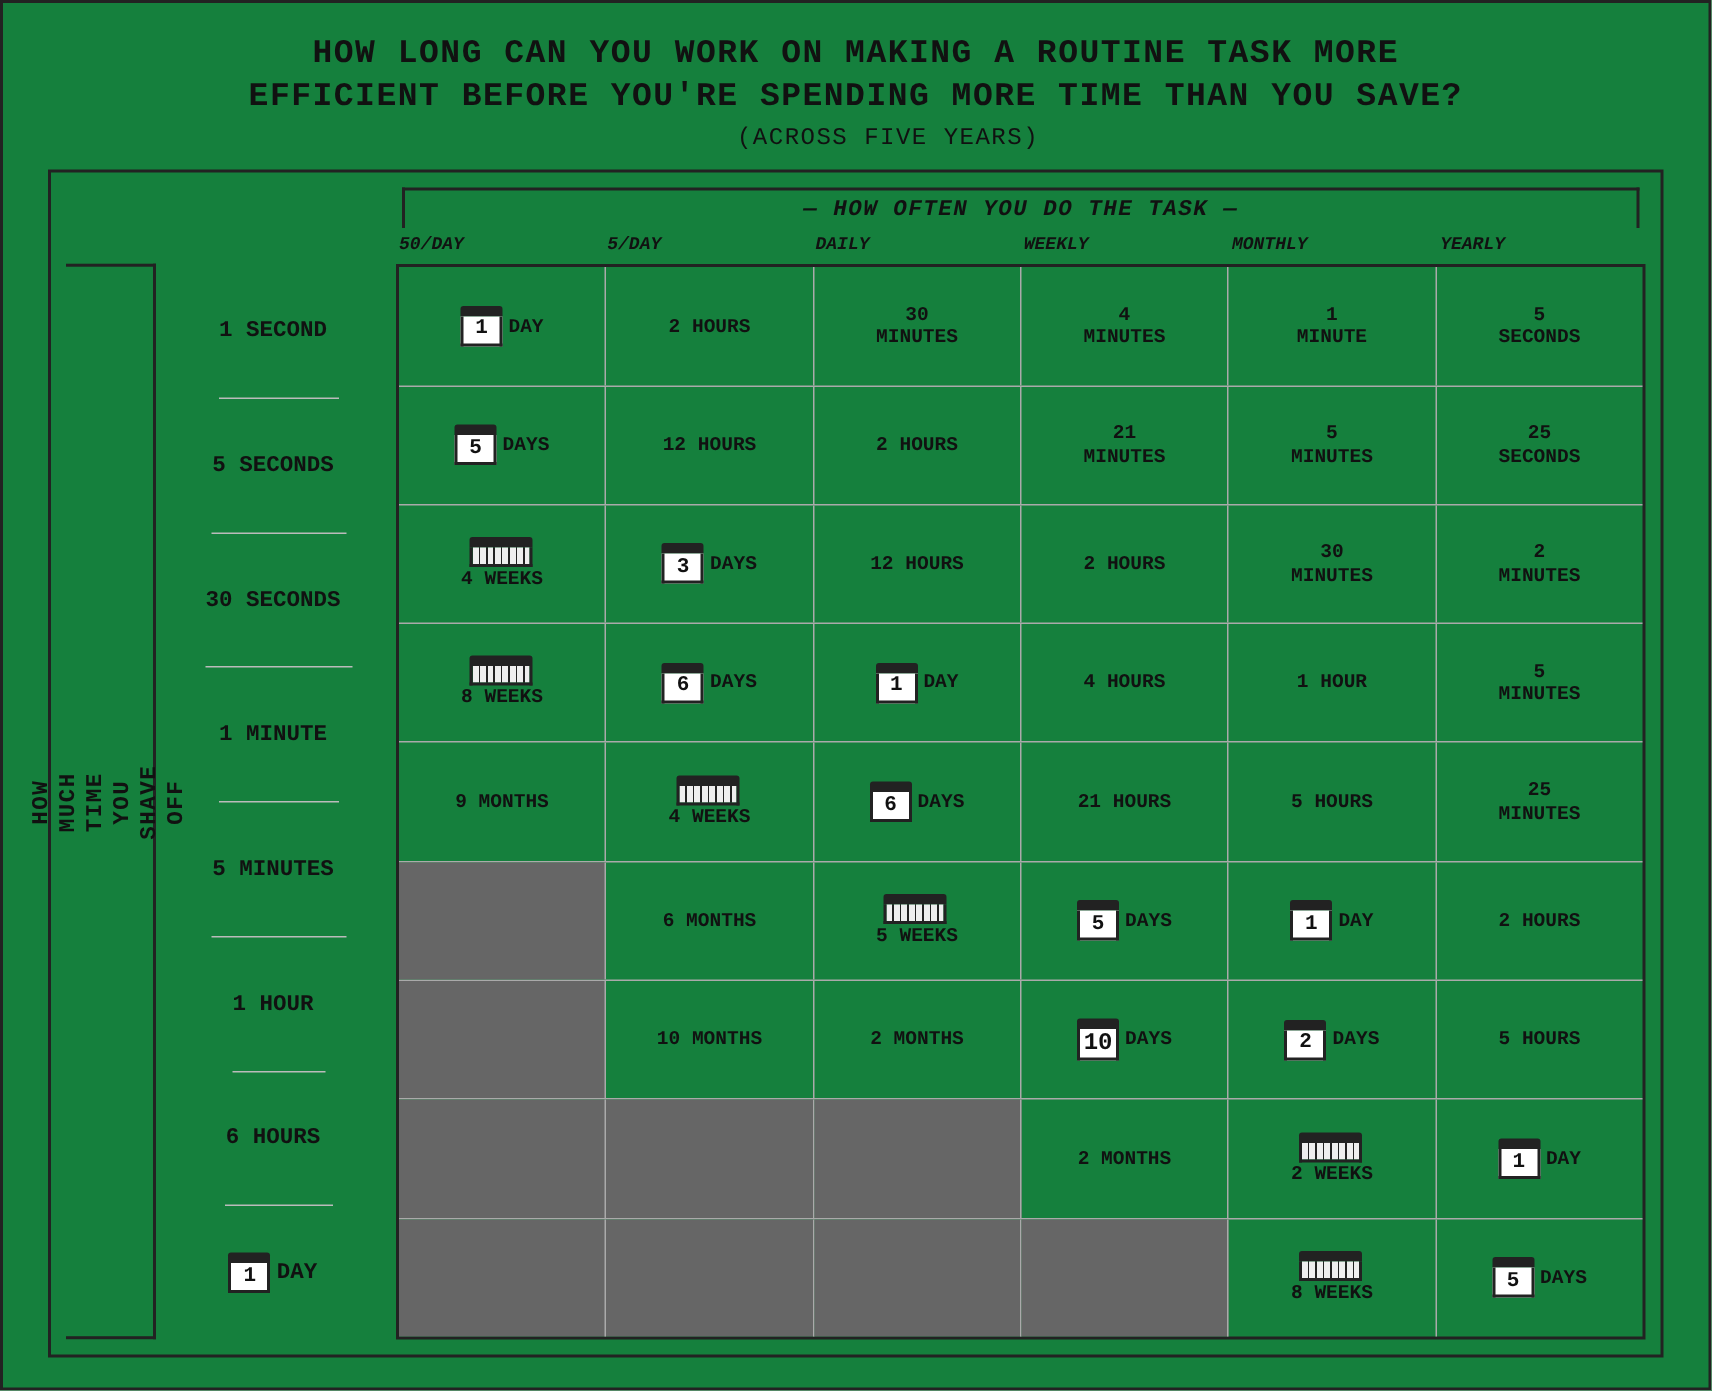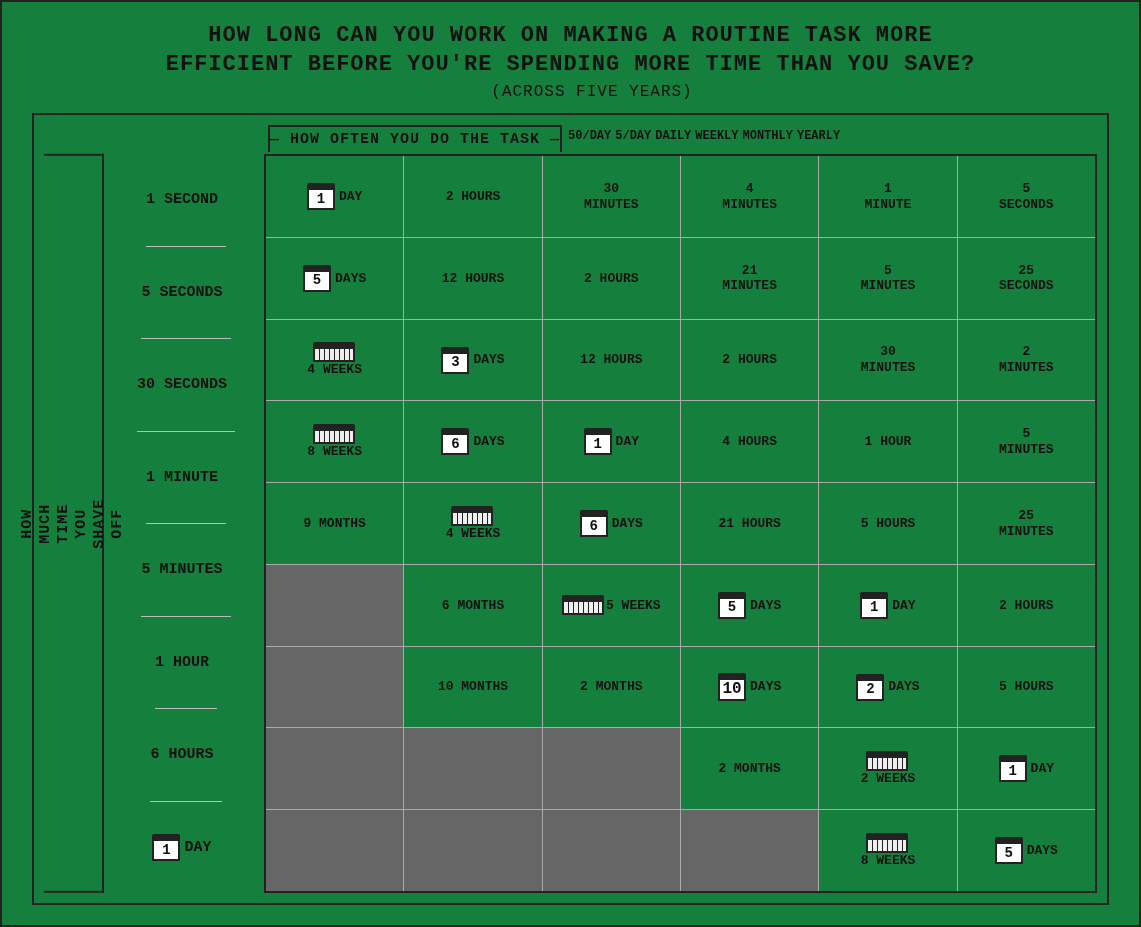--- a/index.html
+++ b/index.html
@@ -61,21 +61,22 @@
       flex-direction: row;
       margin-bottom: 2px;
     }
     .row-label-spacer {
       width: 220px;
       flex-shrink: 0;
     }
     .frequency-header-col {
       flex: 1;
       display: flex;
-      flex-direction: row;
+      flex-direction: column;
+      font-style: italic;
     }
     .how-often-label {
       font-family: 'Courier New', monospace;
       font-size: 15px;
       font-weight: bold;
       text-align: center;
       text-transform: uppercase;
       letter-spacing: 1px;
       color: #111;
       border-top: 2px solid #222;
@@ -470,21 +471,21 @@
               <span class="cell-text">25<br>Minutes</span>
             </div>
           </div>
 
           <div class="data-row">
             <div class="data-cell dark"></div>
             <div class="data-cell">
               <span class="cell-text">6 Months</span>
             </div>
             <div class="data-cell">
-              <div style="display:flex;flex-direction:row;align-items:center;">
+              <div style="display:flex;flex-direction:column;align-items:center;">
                 <div class="bar-icon">
                   <div class="bar-top"></div>
                   <div class="bar-grid"></div>
                 </div>
                 <span class="cell-text">5 Weeks</span>
               </div>
             </div>
             <div class="data-cell">
               <div class="cell-content">
                 <span class="cal-icon">

